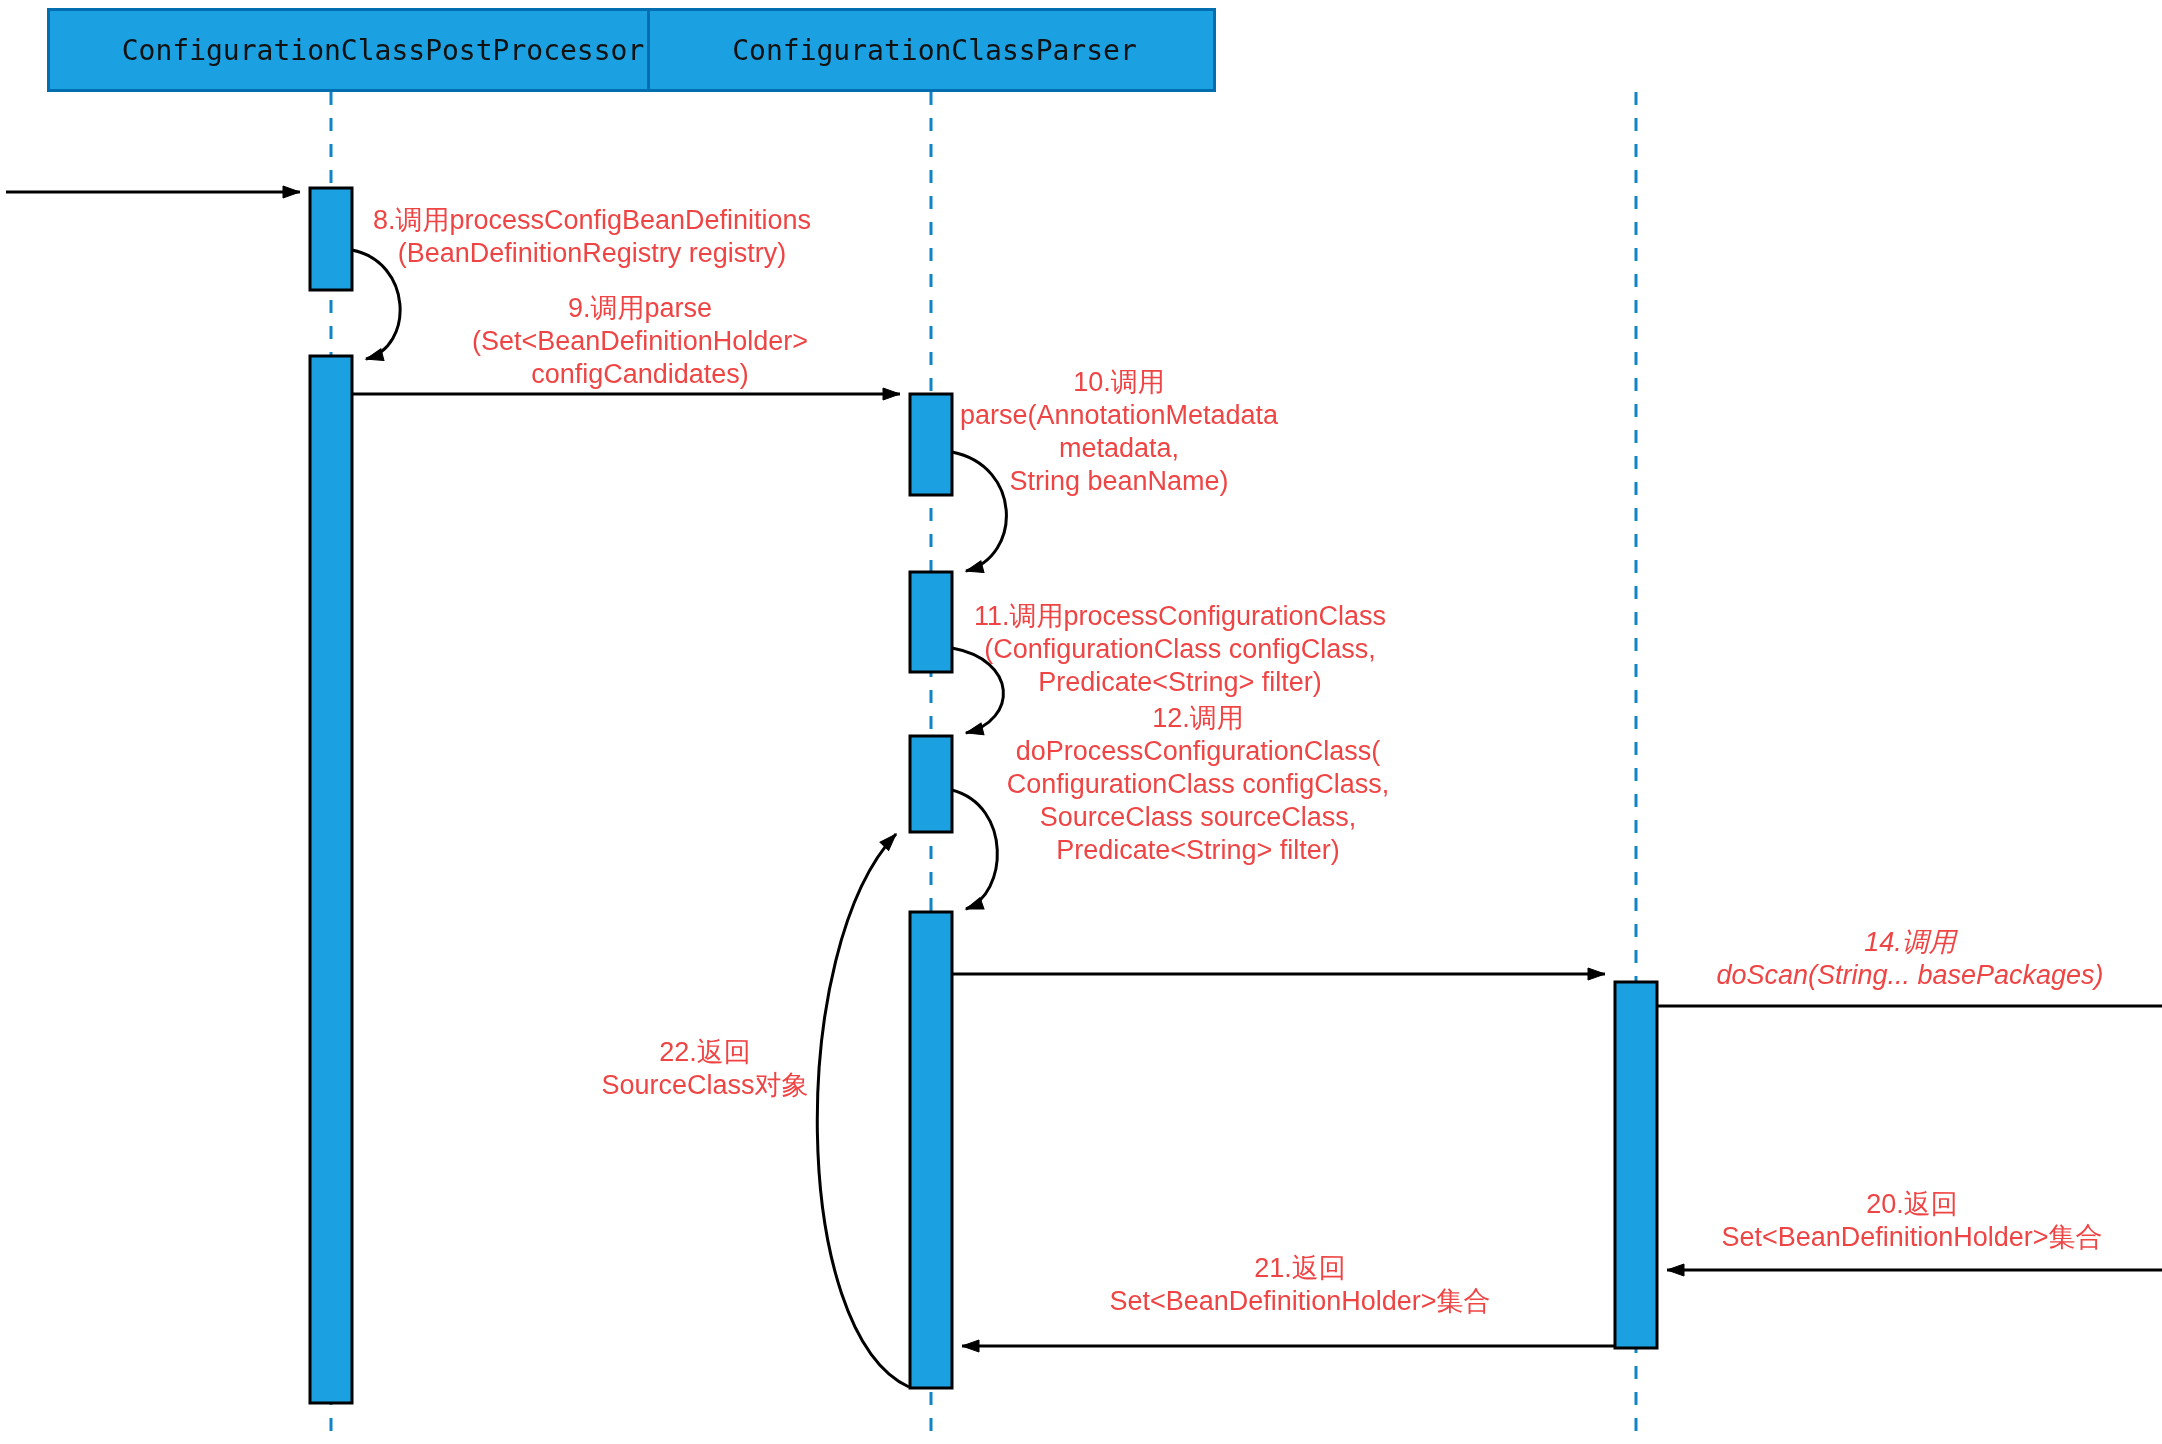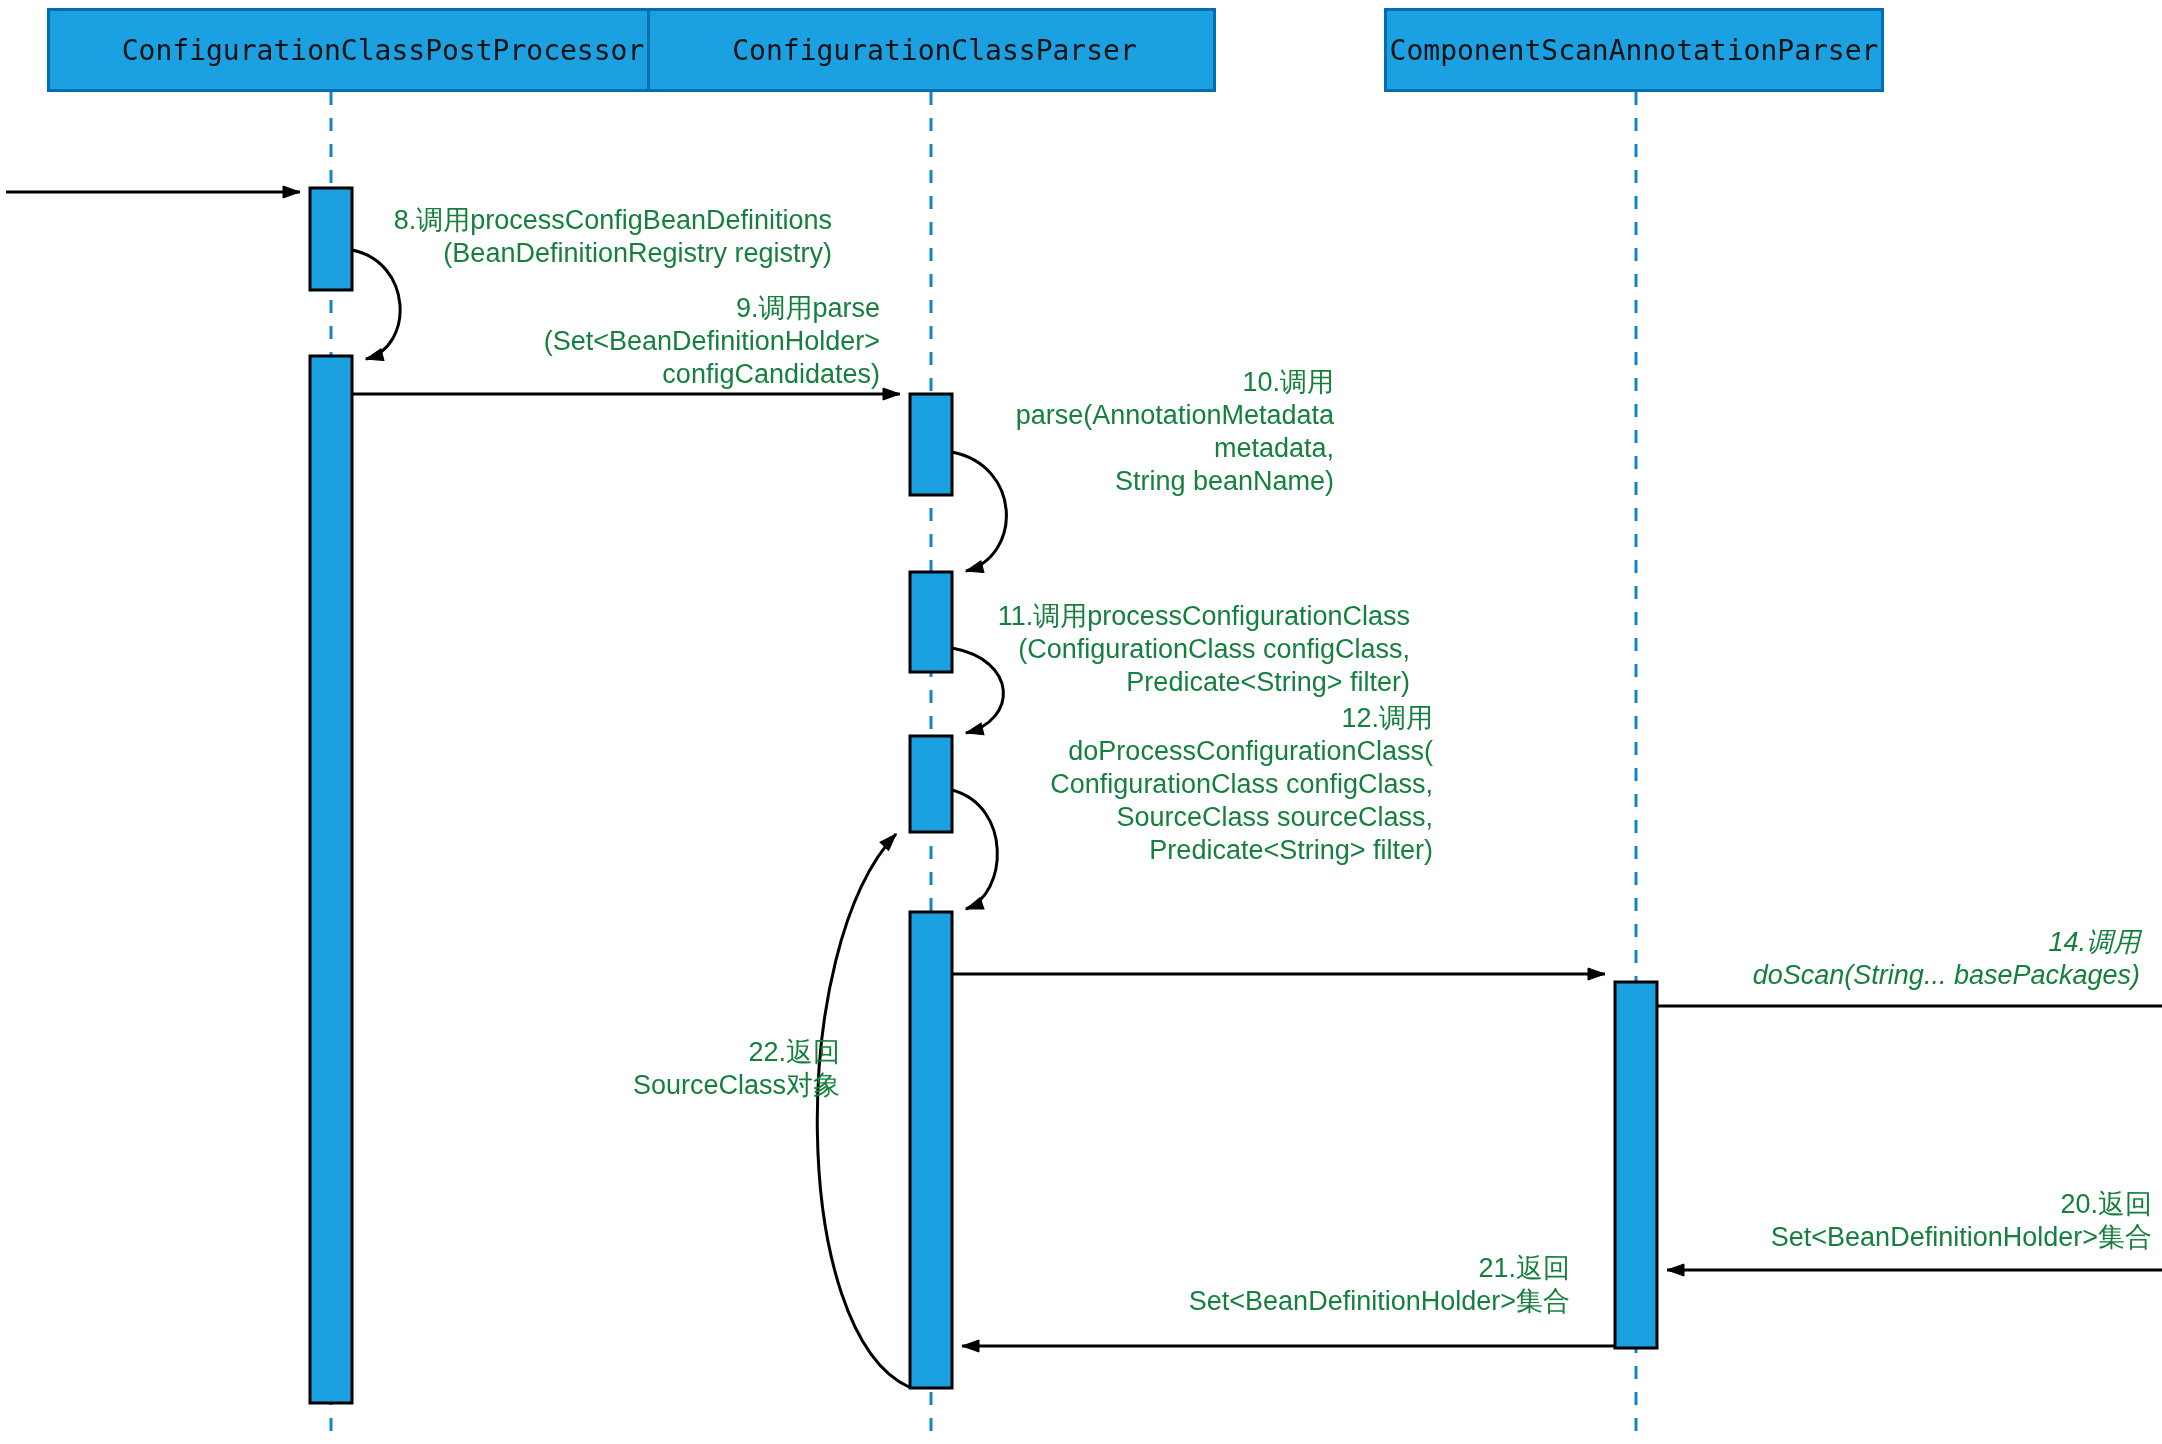--- a/index.html
+++ b/index.html
@@ -40,22 +40,22 @@
     justify-content:center;
     font-family:"DejaVu Sans Mono","Liberation Mono",monospace;
     font-size:28px;
     color:#111111;
     white-space:nowrap;
   }
   .msg-label {
     position:absolute;
     font-size:27px;
     line-height:33px;
-    color:#15803d;
-    text-align:right;
+    color:#ef4444;
+    text-align:center;
     white-space:pre;
   }
 </style>
 </head>
 <body>
 
 <div id="canvas">
 
   <svg id="diagram-svg" width="2162" height="1444" viewBox="0 0 2162 1444">
     <defs>
@@ -84,21 +84,20 @@
     <rect class="bar" x="310" y="356" width="42" height="1047"></rect>
     <rect class="bar" x="910" y="394" width="42" height="101"></rect>
     <rect class="bar" x="910" y="572" width="42" height="100"></rect>
     <rect class="bar" x="910" y="736" width="42" height="96"></rect>
     <rect class="bar" x="910" y="912" width="42" height="476"></rect>
     <rect class="bar" x="1615" y="982" width="42" height="366"></rect>
   </svg>
 
   <div class="actor" style="left:47px;  width:672px;">ConfigurationClassPostProcessor</div>
   <div class="actor" style="left:647px; width:569px;padding-left:6px;">ConfigurationClassParser</div>
-  <div class="actor" style="left:1384px; width:500px;">ComponentScanAnnotationParser</div>
 
   <div class="msg-label" style="left:352px; top:204px; width:480px;">8.调用processConfigBeanDefinitions
 (BeanDefinitionRegistry registry)</div>
   <div class="msg-label" style="left:400px; top:292px; width:480px;">9.调用parse
 (Set&lt;BeanDefinitionHolder&gt;
 configCandidates)</div>
   <div class="msg-label" style="left:904px; top:366px; width:430px;">10.调用
 parse(AnnotationMetadata
 metadata,
 String beanName)</div>

